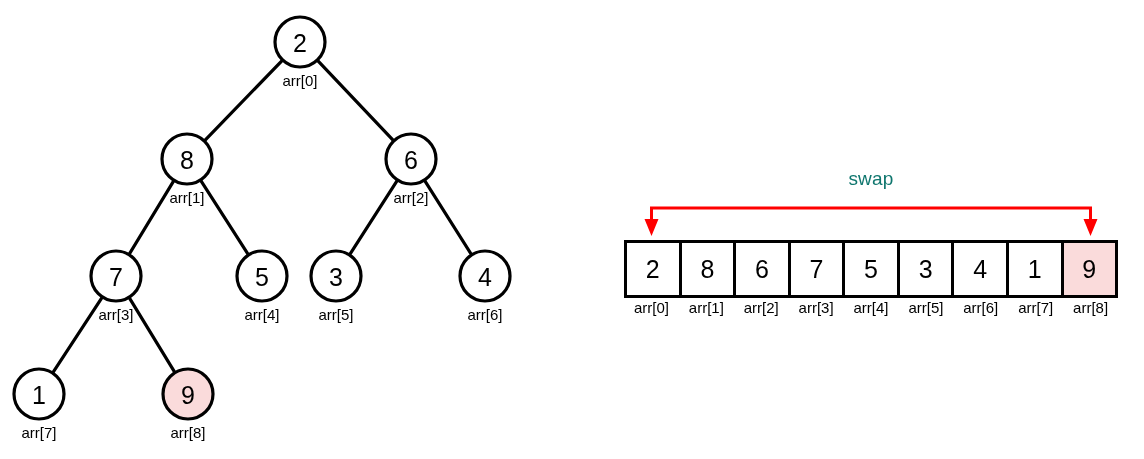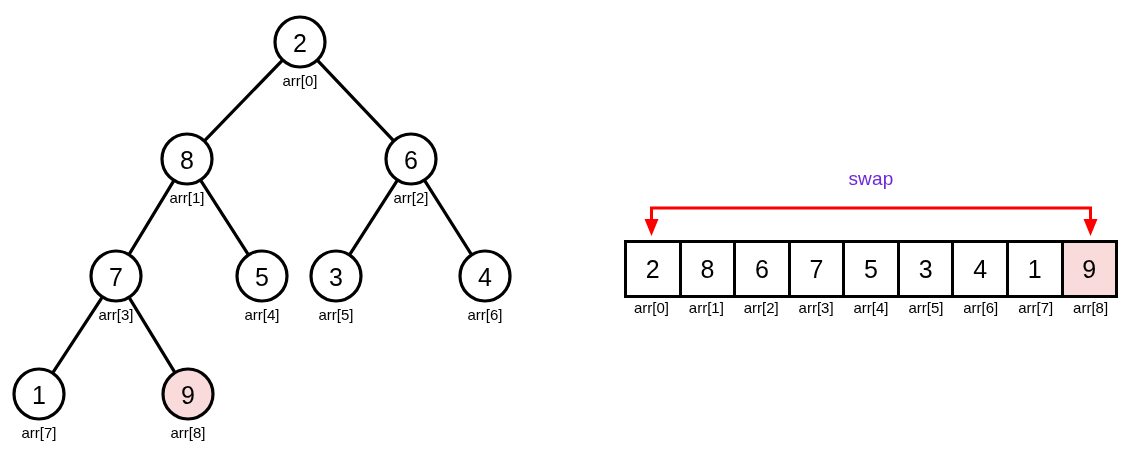--- a/index.html
+++ b/index.html
@@ -78,21 +78,21 @@
   .swap-head {
     fill: #ff0000;
   }
   #swap-label {
     position: absolute;
     left: 0;
     top: 0;
     width: 494px;
     text-align: center;
     font-size: 19px;
-    color: #6d28d9;
+    color: #0f766e;
     font-family: "Liberation Sans", sans-serif;
     letter-spacing: 0.2px;
   }
   #array-cells {
     position: absolute;
     left: 0;
     top: 72px;
     display: flex;
     border: 3px solid #000000;
     box-sizing: border-box;

